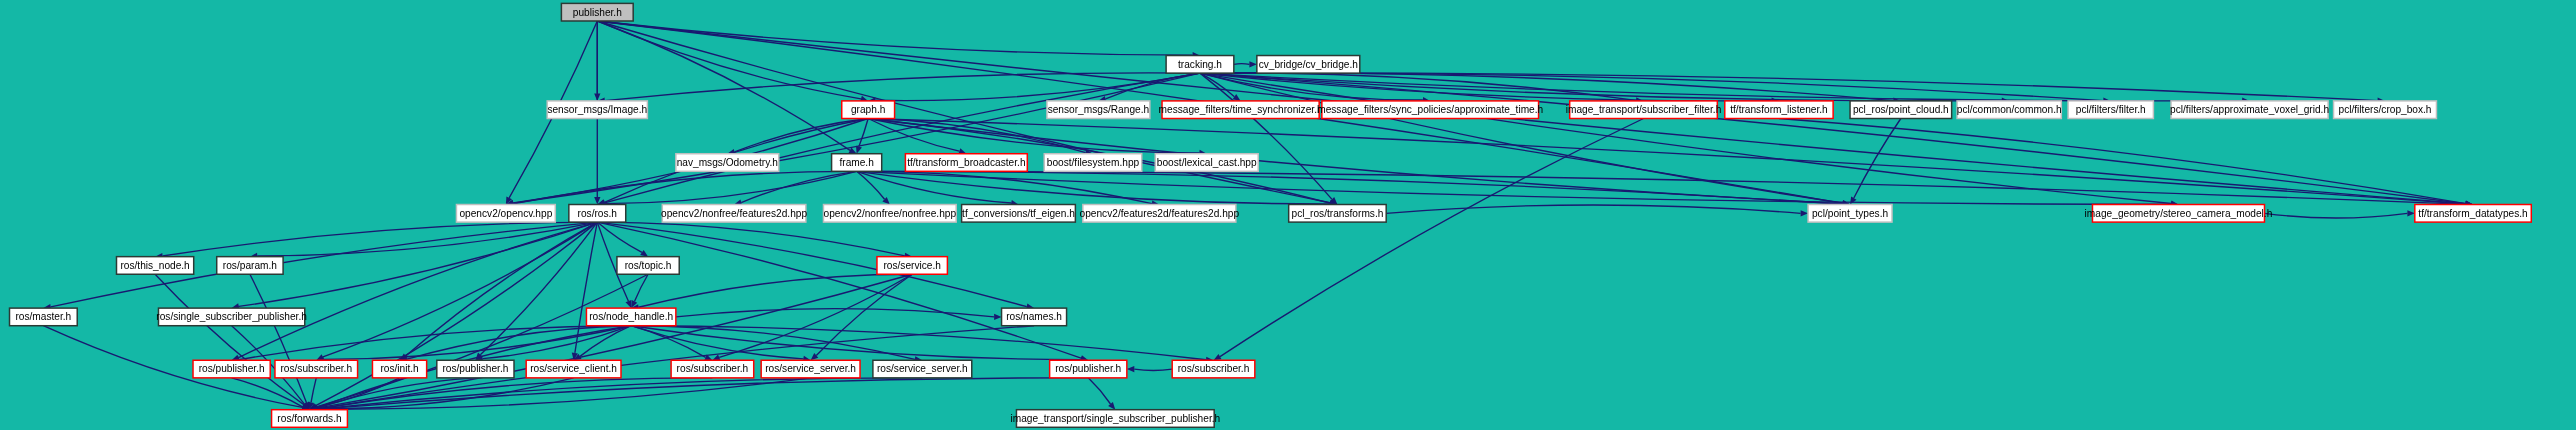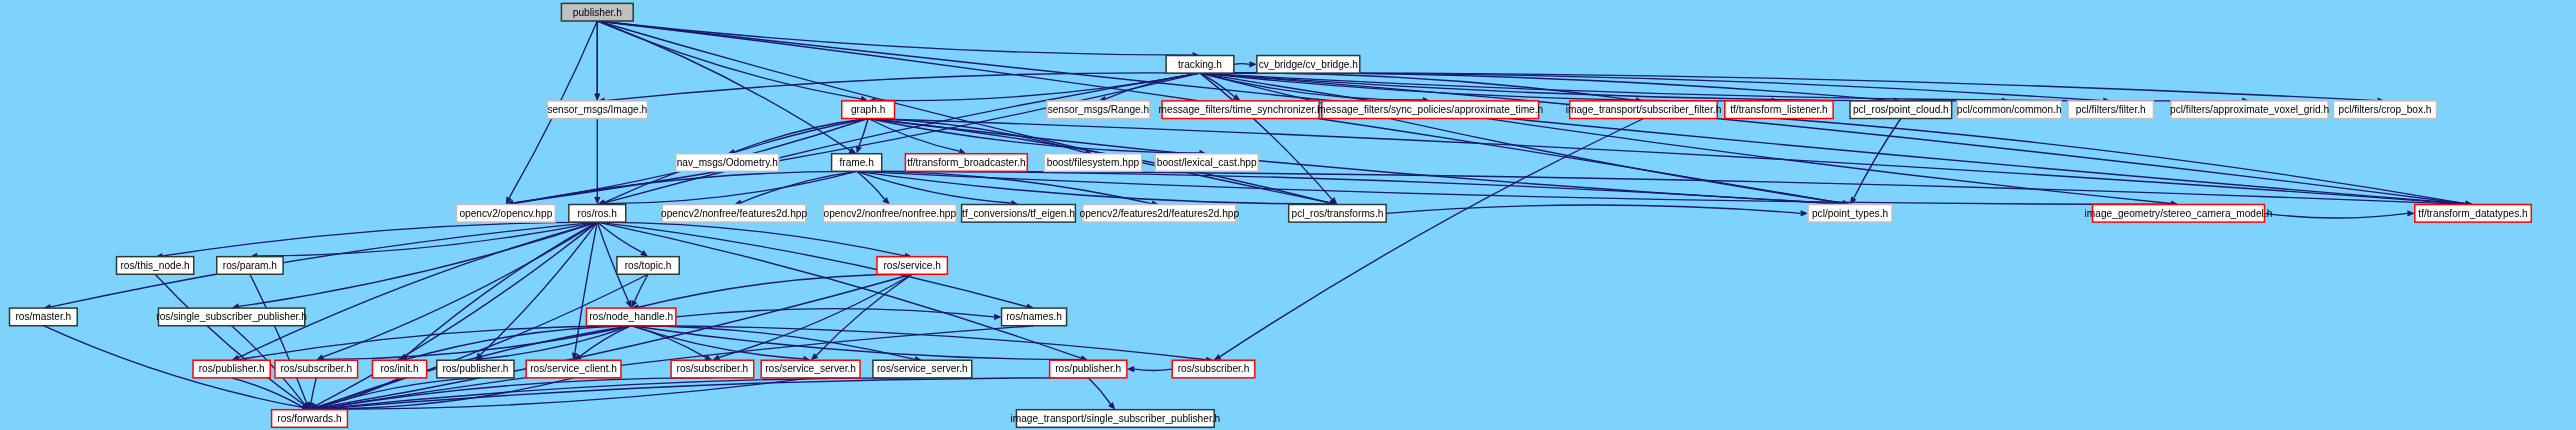--- a/index.html
+++ b/index.html
@@ -1,17 +1,17 @@
 <!DOCTYPE html>
 <html style="font-size:11px"><head>
 <meta charset="utf-8">
 <style>
   html,body{margin:0;padding:0;background:#ffffff;}
   body{font-family:"Liberation Sans",sans-serif;}
-  #graph-wrap{position:relative;width:2576px;height:430px;background:#7dd3fc;overflow:hidden;}
+  #graph-wrap{position:relative;width:2576px;height:430px;background:#14b8a6;overflow:hidden;}
   svg#dep-graph{display:block;width:2576px;height:430px;}
   .node-box{stroke-width:2.2;}
   .node-red{fill:#ffffff;stroke:#ff0000;}
   .node-gray{fill:#ffffff;stroke:#bfbfbf;}
   .node-black{fill:#ffffff;stroke:#2b3a35;}
   .node-cur{fill:#bfbfbf;stroke:#2b3a35;}
   .node-label{font-family:"Liberation Sans",sans-serif;font-size:15px;fill:#000000;
               text-anchor:middle;dominant-baseline:middle;}
   .edge{fill:none;stroke:#191970;stroke-width:2.0;}
   .arrow-head{fill:#191970;}

